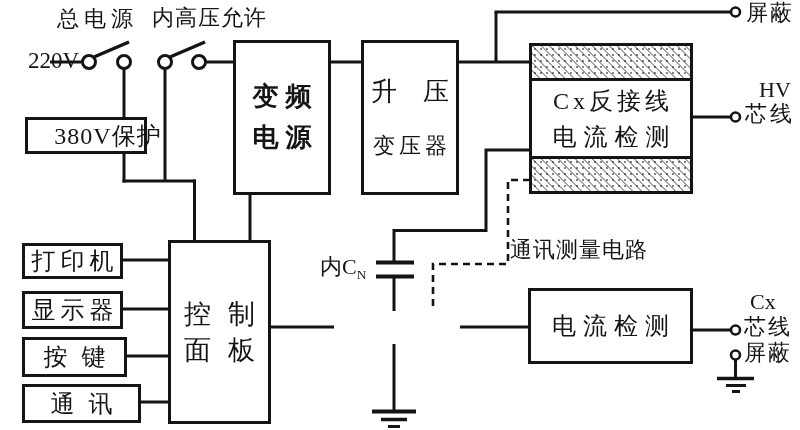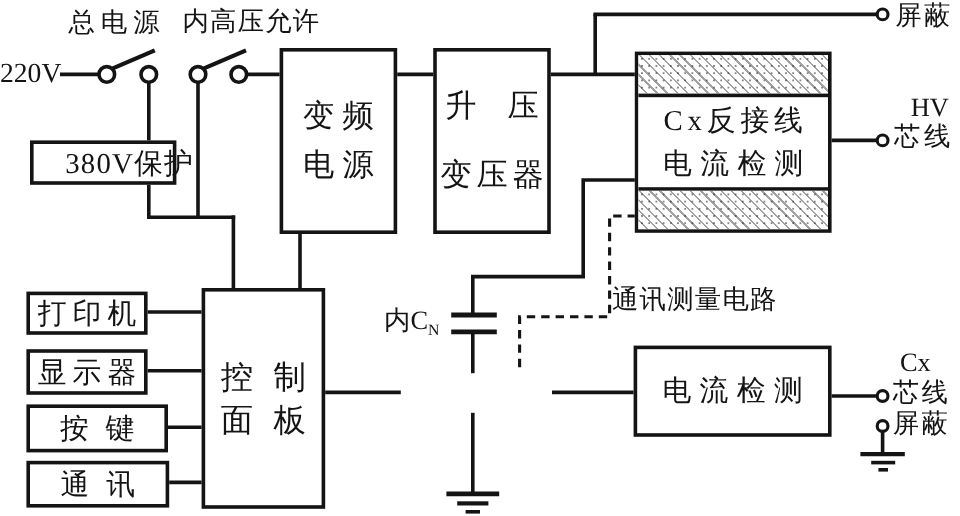--- a/index.html
+++ b/index.html
@@ -10,23 +10,23 @@
   #wires{position:absolute;left:0;top:0;z-index:1;}
   .box{
     position:absolute;box-sizing:border-box;border:3px solid #141414;background:#fff;
     display:flex;flex-direction:column;align-items:center;justify-content:center;
     z-index:2;text-align:center;
   }
   .lbl{position:absolute;z-index:3;white-space:nowrap;line-height:1.05;}
   .line{display:block;white-space:nowrap;}
   
   .f380{font-size:24px;letter-spacing:1px;padding-left:44px;}
-  .fvfd .line{font-size:26px;letter-spacing:7px;text-indent:7px;line-height:1.55;}
+  .fvfd .line{font-size:26px;letter-spacing:7px;text-indent:7px;line-height:1.55;font-weight:bold;}
   .ftrans .l1{font-size:26px;letter-spacing:26px;text-indent:26px;line-height:1.55;}
-  .ftrans .l2{font-size:26px;letter-spacing:4px;text-indent:4px;line-height:1.55;margin-top:16px;}
+  .ftrans .l2{font-size:22px;letter-spacing:4px;text-indent:4px;line-height:1.55;margin-top:16px;}
   .fcx .l1{font-size:24px;letter-spacing:4px;text-indent:4px;line-height:1.5;}
   .fcx .l2{font-size:24px;letter-spacing:7px;text-indent:7px;line-height:1.5;}
   .fsmall{font-size:24px;letter-spacing:5px;text-indent:5px;}
   .fsmall2{font-size:24px;letter-spacing:14px;text-indent:14px;}
   .fctrl .line{font-size:27px;letter-spacing:17px;text-indent:17px;line-height:1.35;}
   .fmeas{font-size:19px;letter-spacing:1px;}
   
   .cxr{padding:0;justify-content:stretch;}
   .hatch{
     width:100%;height:32px;flex:0 0 32px;background-color:#fff;
@@ -130,39 +130,39 @@
   </div>
 
   <div class="box fsmall" style="left:22px;top:243px;width:101px;height:36px;">
     <span class="line">打印机</span>
   </div>
 
   <div class="box fsmall" style="left:22px;top:291px;width:101px;height:38px;">
     <span class="line">显示器</span>
   </div>
 
-  <div class="box fsmall2" style="left:22px;top:337px;width:118px;height:40px;justify-content:center;">
+  <div class="box fsmall2" style="left:22px;top:337px;width:105px;height:40px;justify-content:center;">
     <span class="line">按键</span>
   </div>
 
   <div class="box fsmall2" style="left:22px;top:384px;width:119px;height:39px;">
     <span class="line">通讯</span>
   </div>
 
   <div class="box fctrl" style="left:168px;top:240px;width:103px;height:184px;">
     <span class="line">控制</span>
     <span class="line">面板</span>
   </div>
 
 
   <div class="box fcx" style="left:528px;top:288px;width:165px;height:76px;">
     <span class="line l2">电流检测</span>
   </div>
 
-  <div class="lbl" style="left:0px;top:49px;font-size:23px;">220V</div>
+  <div class="lbl" style="left:0px;top:49px;font-size:23px;padding-left:28px;">220V</div>
 
   <div class="lbl" style="left:57px;top:7px;font-size:22px;letter-spacing:5px;">总电源</div>
 
   <div class="lbl" style="left:152px;top:6px;font-size:22px;letter-spacing:1px;">内高压允许</div>
 
   <div class="lbl" style="left:746px;top:1px;font-size:22px;letter-spacing:2px;">屏蔽</div>
 
   <div class="lbl" style="left:759px;top:78px;font-size:22px;">HV</div>
 
   <div class="lbl" style="left:745px;top:102px;font-size:22px;letter-spacing:3px;">芯线</div>

